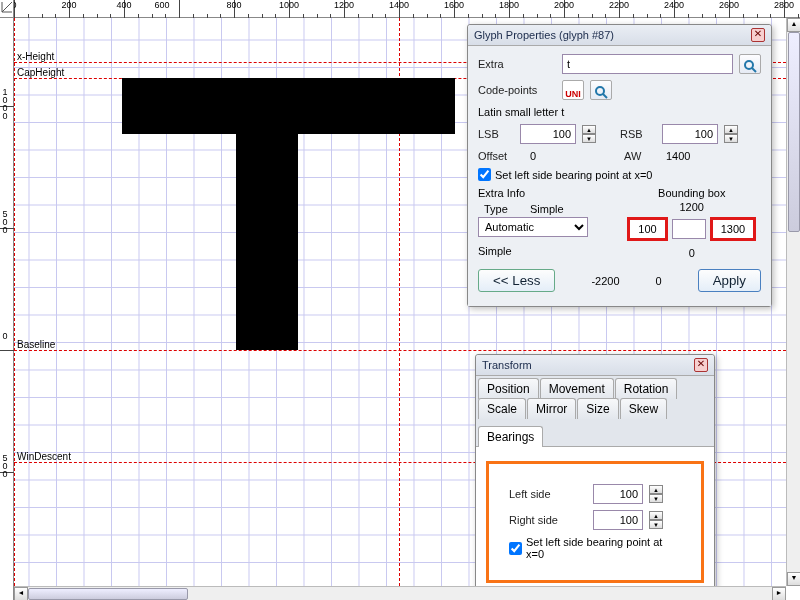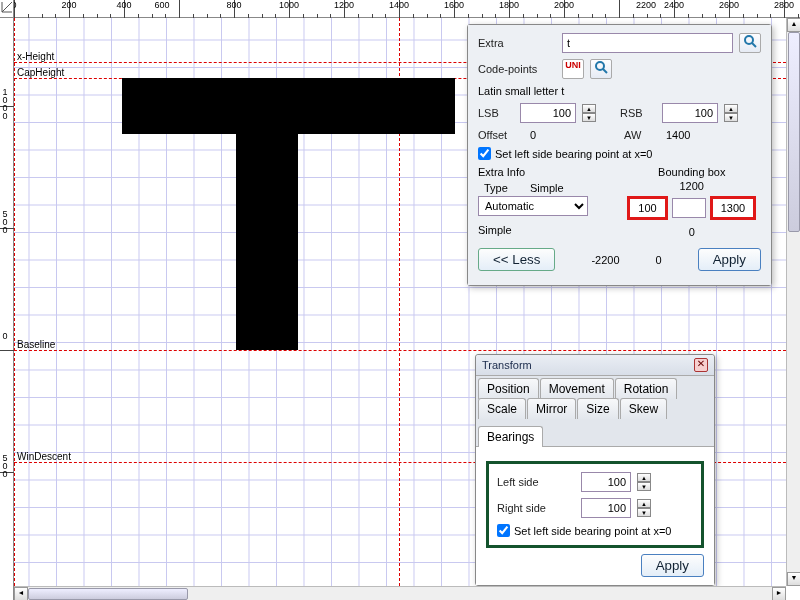--- a/index.html
+++ b/index.html
@@ -40,31 +40,31 @@
   .panel .body { padding: 8px 10px; background: #edf0f4; }
 
   .row { display: flex; align-items: center; margin-bottom: 6px; gap:6px; }
   .row label { width: 78px; color: #222; }
   .row .grow { flex: 1; }
   input.txt { border: 1px solid #98a; background: #fff; padding: 2px 4px; height: 20px; font-size: 11px; }
   .spin { display: flex; flex-direction: column; }
   .spin button { width: 14px; height: 9px; font-size: 6px; line-height: 4px; border: 1px solid #888; background: linear-gradient(#fff,#ddd); padding:0; cursor:pointer;}
   .btn { border: 1px solid #6a8; background: linear-gradient(#fdfdfd, #e4eef8); padding: 3px 14px; border-radius: 3px; cursor: pointer; color:#123;}
   .apply { border-color:#4a80c0; }
-  .iconbtn { width: 22px; height: 20px; border: 1px solid #aaa; background: linear-gradient(#fdfdff,#e6ebf4); border-radius:2px; cursor:pointer; display:flex; align-items:flex-start; justify-content:center; font-size:11px;}
+  .iconbtn { width: 22px; height: 20px; border: 1px solid #aaa; background: linear-gradient(#fdfdff,#e6ebf4); border-radius:2px; cursor:pointer; display:flex; align-items:flex-end; justify-content:center; font-size:11px;}
 
   select { border:1px solid #98a; background:#fff; height:20px; font-size:11px; padding:1px 2px;}
 
   .hl-box { border: 3px solid #e01818; padding: 3px 8px; display:inline-block; background:#fff; color:#000; font-size:11px; }
 
   .tabs { display:flex; flex-wrap:wrap; gap:0; background:#e2e6ec; padding:2px 2px 0 2px; border-bottom:1px solid #aaa;}
   .tab { border:1px solid #aaa; border-bottom:none; padding:3px 8px; background:linear-gradient(#f7f8fa,#e3e7ed); cursor:pointer; font-size:12px; margin-right:1px; margin-bottom:-1px; border-radius:3px 3px 0 0;}
   .tab.active { background:#fff;margin-top:8px; }
 
-  .section-hl { border:3px solid #14532d; padding:8px; margin:6px 0; }
+  .section-hl { border:3px solid #f97316; padding:20px; margin:6px 0; }
 
   .scrollbar-h { position:absolute; left:14px; right:14px; bottom:0; height:14px; background:#efefef; border-top:1px solid #bbb; z-index:4;}
   .scrollbar-v { position:absolute; top:18px; right:0; bottom:14px; width:14px; background:#efefef; border-left:1px solid #bbb; z-index:4;}
   .sb-btn{ position:absolute; width:14px; height:14px; background:linear-gradient(#fff,#ddd); border:1px solid #999; font-size:7px; text-align:center; line-height:10px; cursor:pointer;}
   .sb-thumb{ position:absolute; background:linear-gradient(#eef,#ccd); border:1px solid #99a; border-radius:2px;}
 
   .chk { display:flex; align-items:center; gap:4px; }
   .chk input{ width:13px; height:13px; }
 </style>
 </head>
@@ -126,21 +126,21 @@
     <div class="lbl" style="left: 495px;">1800</div>
     <div class="tick tick-s" style="left: 508.75px;"></div>
     <div class="tick tick-s" style="left: 522.5px;"></div>
     <div class="tick tick-s" style="left: 536.25px;"></div>
     <div class="tick" style="left: 550px;"></div>
     <div class="lbl" style="left: 550px;">2000</div>
     <div class="tick tick-s" style="left: 563.75px;"></div>
     <div class="tick tick-s" style="left: 577.5px;"></div>
     <div class="tick tick-s" style="left: 591.25px;"></div>
     <div class="tick" style="left: 605px;"></div>
-    <div class="lbl" style="left: 632px;">2200</div>
+    <div class="lbl" style="left: 605px;">2200</div>
     <div class="tick tick-s" style="left: 618.75px;"></div>
     <div class="tick tick-s" style="left: 632.5px;"></div>
     <div class="tick tick-s" style="left: 646.25px;"></div>
     <div class="tick" style="left: 660px;"></div>
     <div class="lbl" style="left: 660px;">2400</div>
     <div class="tick tick-s" style="left: 673.75px;"></div>
     <div class="tick tick-s" style="left: 687.5px;"></div>
     <div class="tick tick-s" style="left: 701.25px;"></div>
     <div class="tick" style="left: 715px;"></div>
     <div class="lbl" style="left: 715px;">2600</div>
@@ -195,20 +195,24 @@
   <div class="sb-thumb" style="left:14px; width:160px; top:1px; height:12px"></div>
   <div class="sb-btn" style="right:0">►</div>
 </div>
 <div class="scrollbar-v">
   <div class="sb-btn" style="top:0">▲</div>
   <div class="sb-thumb" style="top:14px; height:200px; left:1px; width:12px"></div>
   <div class="sb-btn" style="bottom:0">▼</div>
 </div>
 
 <div class="panel" style="top:24px; left:467px; width:305px">
+  <div class="titlebar">
+    <span>Glyph Properties (glyph #87)</span>
+    <div class="close"></div>
+  </div>
   <div class="body">
     <div class="row">
       <label>Extra</label>
       <input class="txt grow" value="t" style="">
       <div class="iconbtn">
         <svg width="14" height="14" viewBox="0 0 14 14">
             <circle cx="6" cy="6" r="4" stroke="#27a" fill="none" stroke-width="2"></circle>
             <line x1="9" y1="9" x2="13" y2="13" stroke="#27a" stroke-width="2"></line>
           </svg>
       </div>

